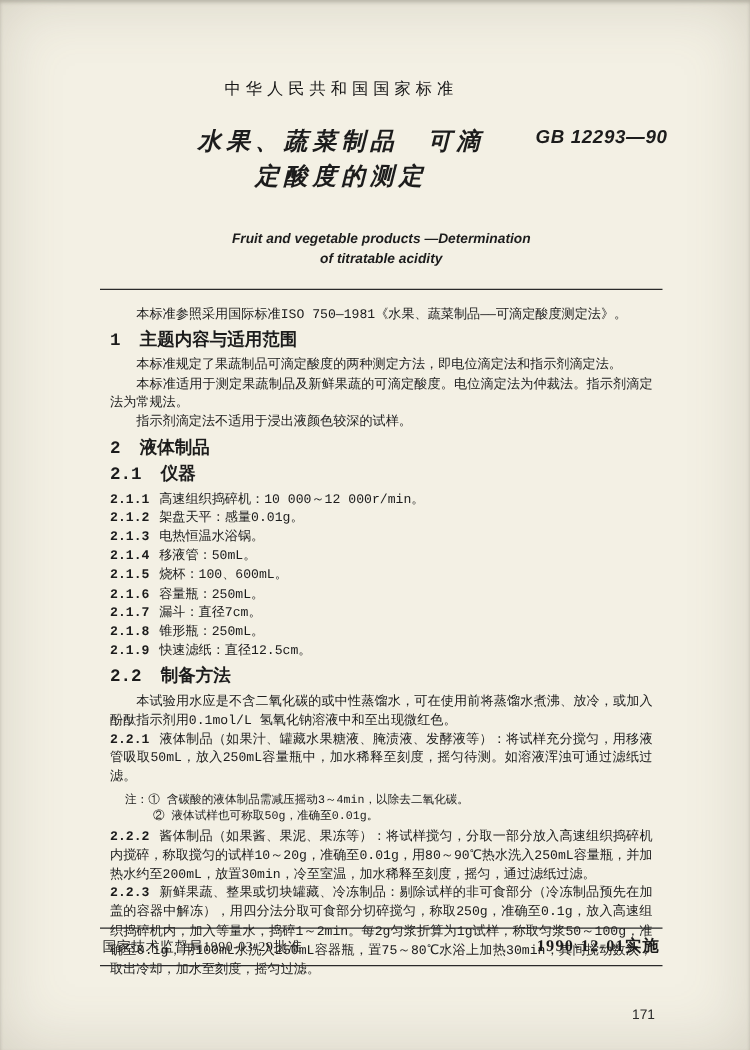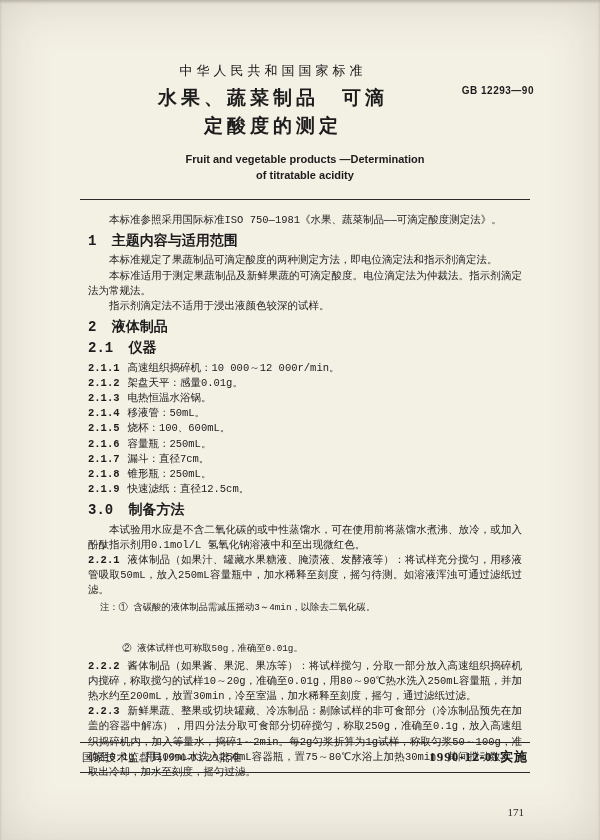--- a/index.html
+++ b/index.html
@@ -19,74 +19,75 @@
     overflow:hidden;
   }
   
   .std-label {
     text-align:center;
     font-size:13px;
     letter-spacing:4px;
     margin-right:64px;
     color:#161616;
   }
-  .title-row { position:relative; margin-top:4px; }
+  .title-row { position:relative; margin-top:20px;font-style:italic; }
   .title-cn {
     text-align:center;
     margin-right:64px;
     font-weight:bold;
     font-size:19px;
     letter-spacing:4px;
     line-height:1.45;
   }
   .std-code {
     position:absolute;
     right:-12px; top:1px;
     font-weight:bold;
-    font-size:10px;
+    font-size:15px;
     letter-spacing:.5px;
     font-family:"Liberation Sans","DejaVu Sans",sans-serif;
   }
   .title-en {
-    margin-top:13px;
+    margin-top:29px;
     text-align:center;
     font-weight:bold;
     font-size:11px;
     line-height:1.45;
     font-family:"Liberation Sans","DejaVu Sans",sans-serif;
+    font-style:italic;
   }
   .rule {
     border:none;
     border-top:1.5px solid #2a2a2a;
     margin:15px -8px 0 -8px;
   }
   
   .doc-body { margin-top:13px; font-size:10.5px; line-height:15.2px; text-align:justify;font-family:Liberation Mono, monospace; }
   .p-indent { text-indent:2em; }
   .sec-h { font-weight:bold; font-size:14px; margin:6px 0 4px; }
   .sec-h .cnum { margin-right:1.1em; }
   .cnum { font-weight:bold; margin-right:.75em; white-space:nowrap; }
   .item { }
   .clause { margin:0; }
   .note { font-size:9.3px; line-height:13.5px; margin:2px 0 3px 12px; }
-  .note-line-2 { padding-left:2.4em;margin-top:28px; }
+  .note-line-2 { padding-left:2.4em; }
   
   .footer { position:absolute; left:80px; right:70px; top:742px; }
   .footer-rule-top { border-top:1.5px solid #2a2a2a; }
   .footer-rule-bottom { border-top:1.5px solid #2a2a2a; }
   .footer-row {
     display:flex; justify-content:space-between; align-items:baseline;
     padding:5px 2px 6px 2px;
   }
   .approval { font-size:11px; letter-spacing:.5px; }
   .impl { font-size:13px; font-weight:bold; letter-spacing:1px; }
   .page-number {
     position:absolute; right:76px; top:806px;
     font-size:11px; color:#2b2b2b;
-    font-family:Liberation Serif, serif;
+    font-family:Liberation Sans, sans-serif;
   }
 </style>
 </head>
 <body>
 
 <div class="page">
 
   <div class="header">
     <div class="std-label">中华人民共和国国家标准</div>
 
@@ -129,21 +130,21 @@
     <div class="item"><span class="cnum">2.1.2</span><span>架盘天平：感量0.01g。</span></div>
     <div class="item"><span class="cnum">2.1.3</span><span>电热恒温水浴锅。</span></div>
     <div class="item"><span class="cnum">2.1.4</span><span>移液管：50mL。</span></div>
     <div class="item"><span class="cnum">2.1.5</span><span>烧杯：100、600mL。</span></div>
     <div class="item"><span class="cnum">2.1.6</span><span>容量瓶：250mL。</span></div>
     <div class="item"><span class="cnum">2.1.7</span><span>漏斗：直径7cm。</span></div>
     <div class="item"><span class="cnum">2.1.8</span><span>锥形瓶：250mL。</span></div>
     <div class="item"><span class="cnum">2.1.9</span><span>快速滤纸：直径12.5cm。</span></div>
 
     <div class="sec-h">
-      <span class="cnum">3.0</span><span>制备方法</span>
+      <span class="cnum">2.2</span><span>制备方法</span>
     </div>
     <p class="p-indent">本试验用水应是不含二氧化碳的或中性蒸馏水，可在使用前将蒸馏水煮沸、放冷，或加入酚酞指示剂用0.1mol/L 氢氧化钠溶液中和至出现微红色。</p>
 
     <p class="clause">
       <span class="cnum">2.2.1</span><span>液体制品（如果汁、罐藏水果糖液、腌渍液、发酵液等）：将试样充分搅匀，用移液管吸取50mL，放入250mL容量瓶中，加水稀释至刻度，摇匀待测。如溶液浑浊可通过滤纸过滤。</span>
     </p>
 
     <div class="note">
       <div class="note-line"><span class="note-label">注：</span><span>① 含碳酸的液体制品需减压摇动3～4min，以除去二氧化碳。</span></div>
       <div class="note-line note-line-2">② 液体试样也可称取50g，准确至0.01g。</div>

